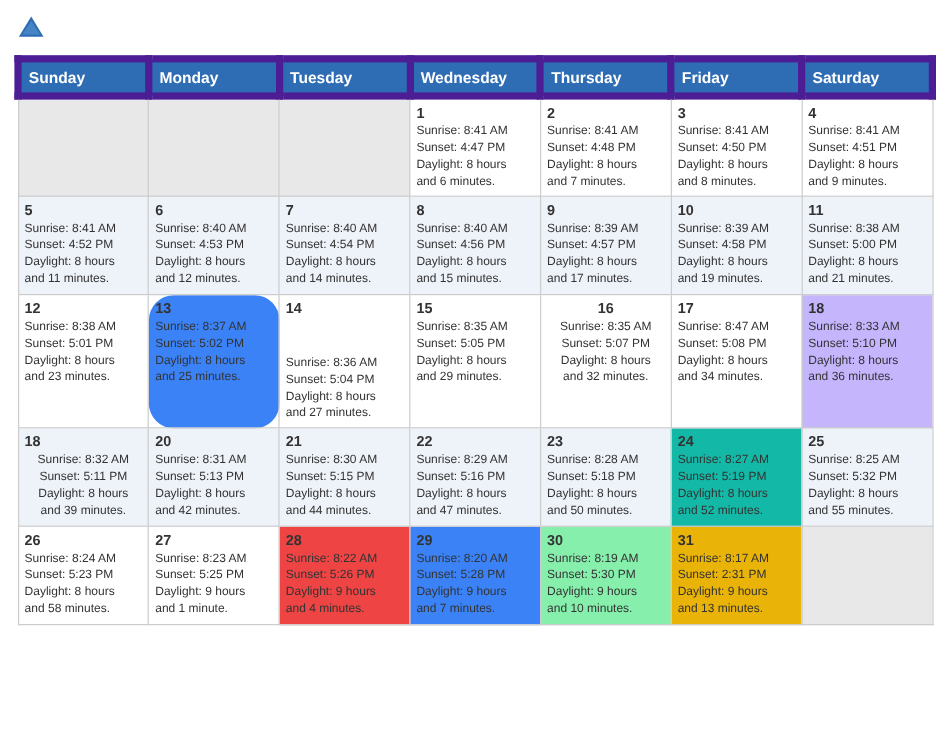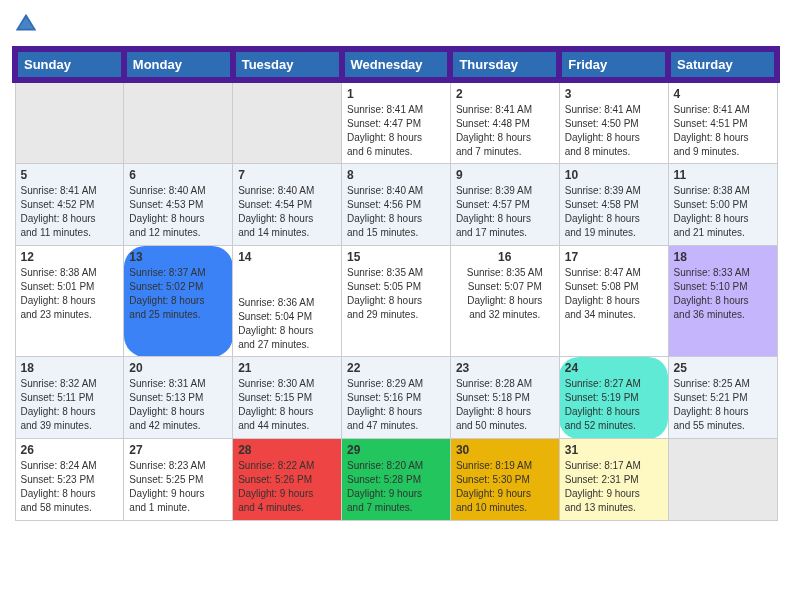--- a/index.html
+++ b/index.html
@@ -260,21 +260,21 @@
             <span class="day-number">18</span>
             <div class="day-info" style="white-space: pre-line;">Sunrise: 8:33 AM
 Sunset: 5:10 PM
 Daylight: 8 hours
 and 36 minutes.</div>
           </td>
         </tr>
         <tr>
           <td style="background: rgb(238, 242, 249);">
             <span class="day-number">18</span>
-            <div class="day-info" style="white-space: pre-line;">Sunrise: 8:32 AM
+            <div class="day-info" style="white-space: pre-line; text-align: center;">Sunrise: 8:32 AM
 Sunset: 5:11 PM
 Daylight: 8 hours
 and 39 minutes.</div>
           </td>
           <td style="background: rgb(238, 242, 249);">
             <span class="day-number">20</span>
             <div class="day-info" style="white-space: pre-line;">Sunrise: 8:31 AM
 Sunset: 5:13 PM
 Daylight: 8 hours
 and 42 minutes.</div>
@@ -293,31 +293,31 @@
 Daylight: 8 hours
 and 47 minutes.</div>
           </td>
           <td style="background: rgb(238, 242, 249);">
             <span class="day-number">23</span>
             <div class="day-info" style="white-space: pre-line;">Sunrise: 8:28 AM
 Sunset: 5:18 PM
 Daylight: 8 hours
 and 50 minutes.</div>
           </td>
-          <td style="background: #5eead4; border-radius: 20px;">
+          <td style="background: #14b8a6;">
             <span class="day-number">24</span>
             <div class="day-info" style="white-space: pre-line;">Sunrise: 8:27 AM
 Sunset: 5:19 PM
 Daylight: 8 hours
 and 52 minutes.</div>
           </td>
           <td style="background: rgb(238, 242, 249); margin-top: 21px;">
             <span class="day-number">25</span>
             <div class="day-info" style="white-space: pre-line;">Sunrise: 8:25 AM
-Sunset: 5:21 PM
+Sunset: 5:32 PM
 Daylight: 8 hours
 and 55 minutes.</div>
           </td>
         </tr>
         <tr>
           <td style="background: rgb(255, 255, 255);">
             <span class="day-number">26</span>
             <div class="day-info" style="white-space: pre-line;">Sunrise: 8:24 AM
 Sunset: 5:23 PM
 Daylight: 8 hours
@@ -330,35 +330,35 @@
 Daylight: 9 hours
 and 1 minute.</div>
           </td>
           <td style="background: #ef4444;">
             <span class="day-number">28</span>
             <div class="day-info" style="white-space: pre-line;">Sunrise: 8:22 AM
 Sunset: 5:26 PM
 Daylight: 9 hours
 and 4 minutes.</div>
           </td>
-          <td style="background: #22c55e;">
+          <td style="background: #3b82f6;">
             <span class="day-number">29</span>
             <div class="day-info" style="white-space: pre-line;">Sunrise: 8:20 AM
 Sunset: 5:28 PM
 Daylight: 9 hours
 and 7 minutes.</div>
           </td>
-          <td style="background: #eab308;">
+          <td style="background: #86efac;">
             <span class="day-number">30</span>
             <div class="day-info" style="white-space: pre-line;">Sunrise: 8:19 AM
 Sunset: 5:30 PM
 Daylight: 9 hours
 and 10 minutes.</div>
           </td>
-          <td style="background: #fef9c3;">
+          <td style="background: #eab308;">
             <span class="day-number">31</span>
             <div class="day-info" style="white-space: pre-line;">Sunrise: 8:17 AM
 Sunset: 2:31 PM
 Daylight: 9 hours
 and 13 minutes.</div>
           </td>
           <td class="empty-cell"></td>
         </tr>
       </tbody>
   </table>

